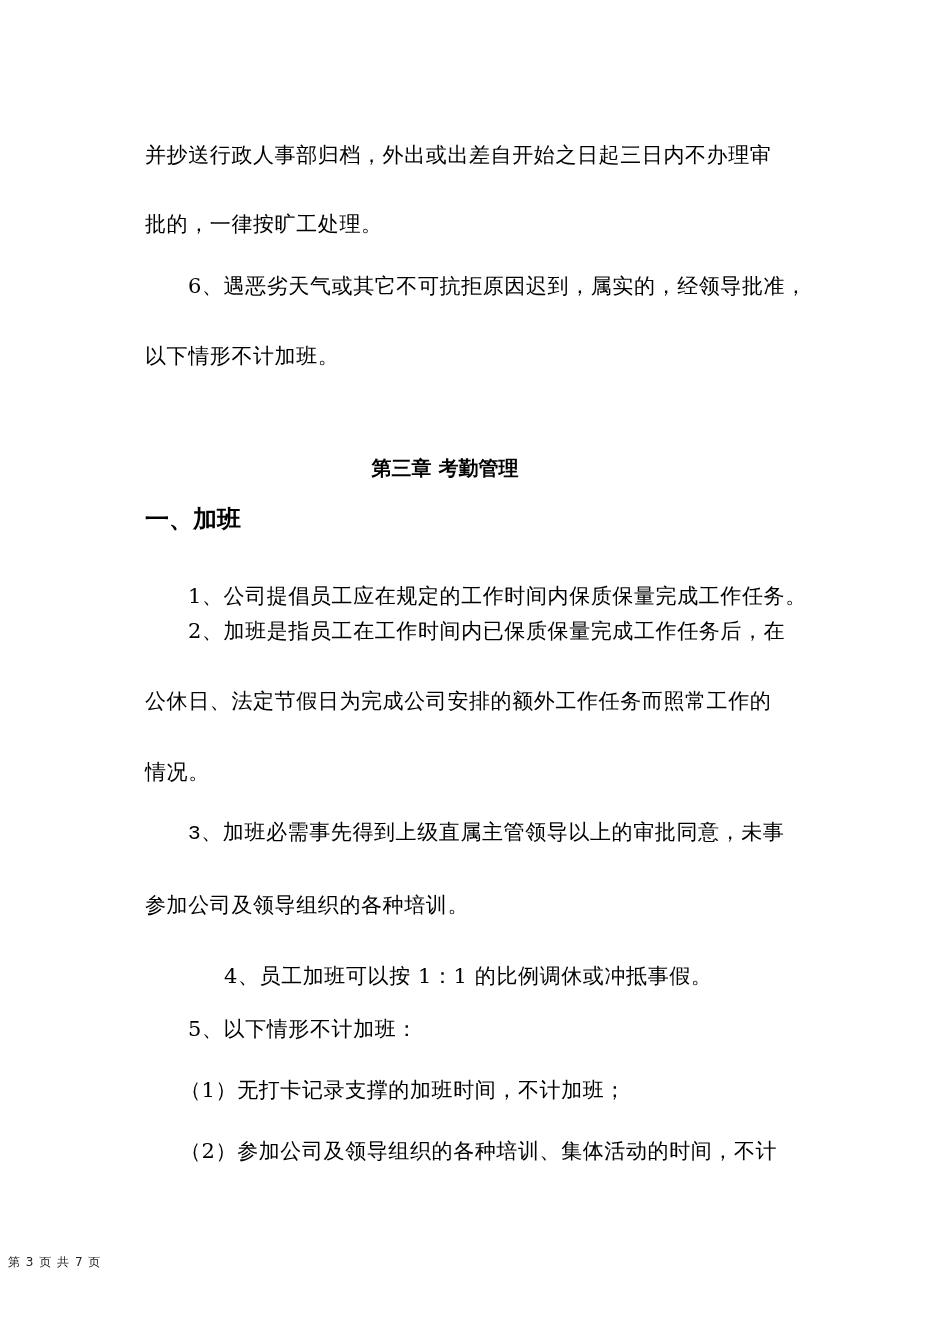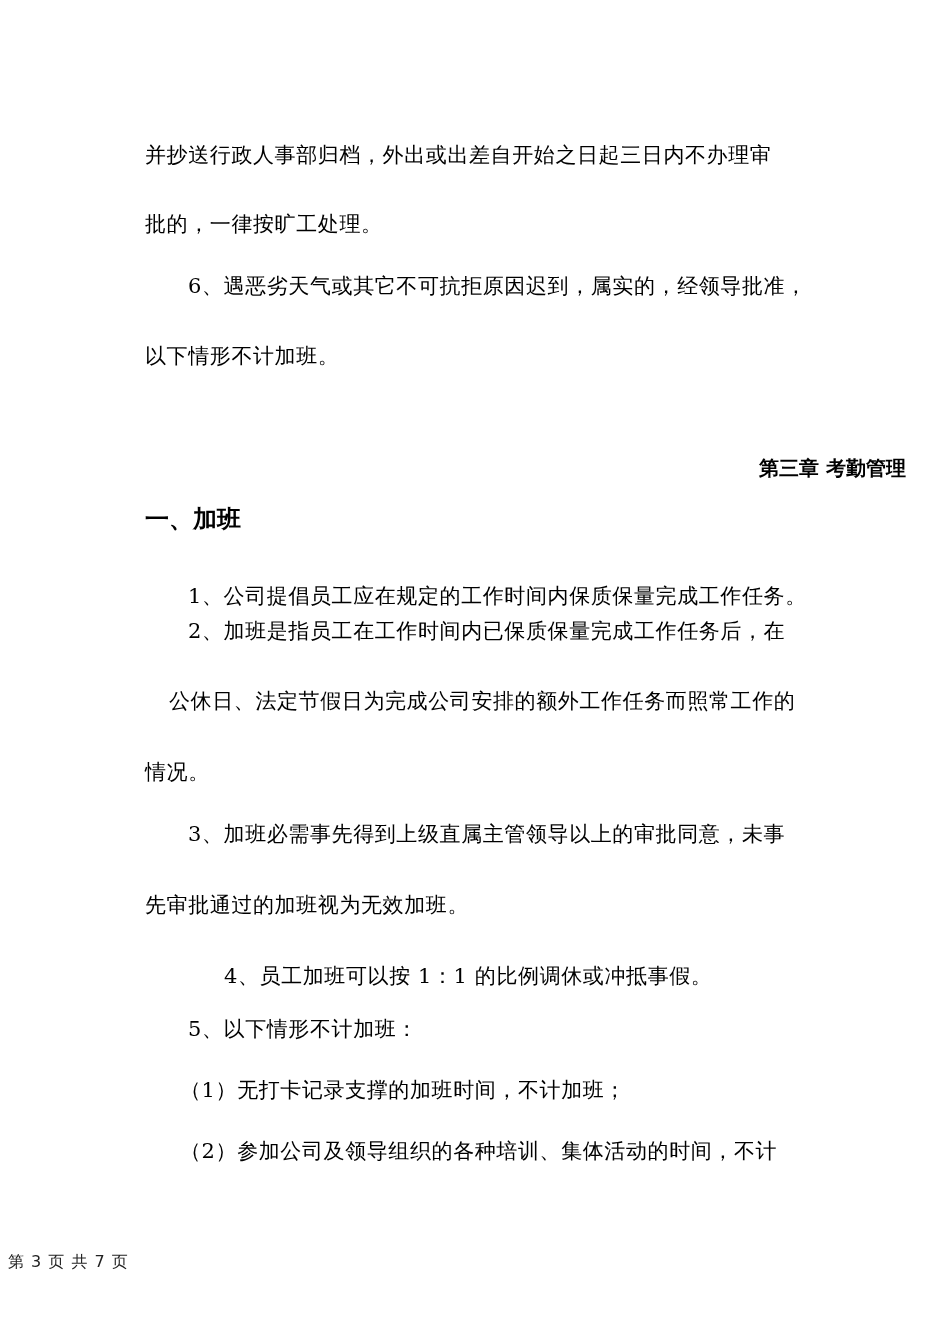--- a/index.html
+++ b/index.html
@@ -22,42 +22,41 @@
       line-height: 24px;
       white-space: nowrap;
       letter-spacing: 0.6px;
     }
     .indent { left: 188px; }
     .sub-indent { left: 180px; text-align: center; }
     .chapter-title {
       position: absolute;
       left: 0;
       width: 890px;
-      text-align: right;
+      text-align: center;
       font-family: "DejaVu Sans", "Liberation Sans", sans-serif;
       font-weight: bold;
       font-size: 20px;
       line-height: 24px;
-      padding-left: 16px;
     }
     .section-heading {
       position: absolute;
       left: 145px;
       font-family: "DejaVu Sans", "Liberation Sans", sans-serif;
       font-weight: bold;
       font-size: 24px;
       line-height: 24px;
       white-space: nowrap;
     }
     .footer {
       position: absolute;
       left: 8px;
       top: 1254px;
       font-family: "DejaVu Sans", "Liberation Sans", sans-serif;
-      font-size: 16px;
+      font-size: 12px;
       line-height: 16px;
       color: #222222;
       letter-spacing: 1px;
       white-space: nowrap;
     }
   </style>
 </head>
 <body>
 
 <div>
@@ -68,25 +67,25 @@
   <div class="line indent" style="top:274px;">6、遇恶劣天气或其它不可抗拒原因迟到，属实的，经领导批准，</div>
   <div class="line" style="top:344px;">以下情形不计加班。</div>
 
   <div class="chapter-title" style="top:456px;">第三章 考勤管理</div>
 
   <div class="section-heading" style="top:507px;">一、加班</div>
 
   <div class="line indent" style="top:557px;margin-top:27px;">1、公司提倡员工应在规定的工作时间内保质保量完成工作任务。</div>
 
   <div class="line indent" style="top:619px;">2、加班是指员工在工作时间内已保质保量完成工作任务后，在</div>
-  <div class="line" style="top:689px;margin-left:24px;">公休日、法定节假日为完成公司安排的额外工作任务而照常工作的</div>
+  <div class="line" style="top:689px;">公休日、法定节假日为完成公司安排的额外工作任务而照常工作的</div>
   <div class="line" style="top:760px;">情况。</div>
 
-  <div class="line indent" style="top:822px;">3、加班必需事先得到上级直属主管领导以上的审批同意，未事</div>
-  <div class="line" style="top:893px;">先审批通过的加班视为无效加班。</div>
+  <div class="line indent" style="top:822px;font-family:Liberation Mono, monospace;">3、加班必需事先得到上级直属主管领导以上的审批同意，未事</div>
+  <div class="line" style="top:893px;">参加公司及领导组织的各种培训。</div>
 
   <div class="line indent" style="top:964px;margin-left:36px;">4、员工加班可以按 1：1 的比例调休或冲抵事假。</div>
 
   <div class="line indent" style="top:1017px;">5、以下情形不计加班：</div>
 
   <div class="line sub-indent" style="top:1078px;">（1）无打卡记录支撑的加班时间，不计加班；</div>
   <div class="line sub-indent" style="top:1139px;">（2）参加公司及领导组织的各种培训、集体活动的时间，不计</div>
 
   <div class="footer">第 3 页 共 7 页</div>
 </div>

